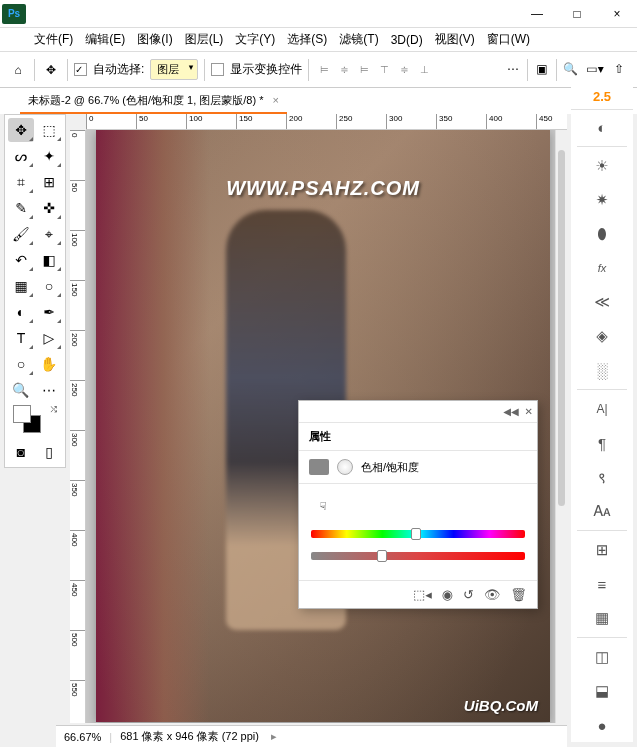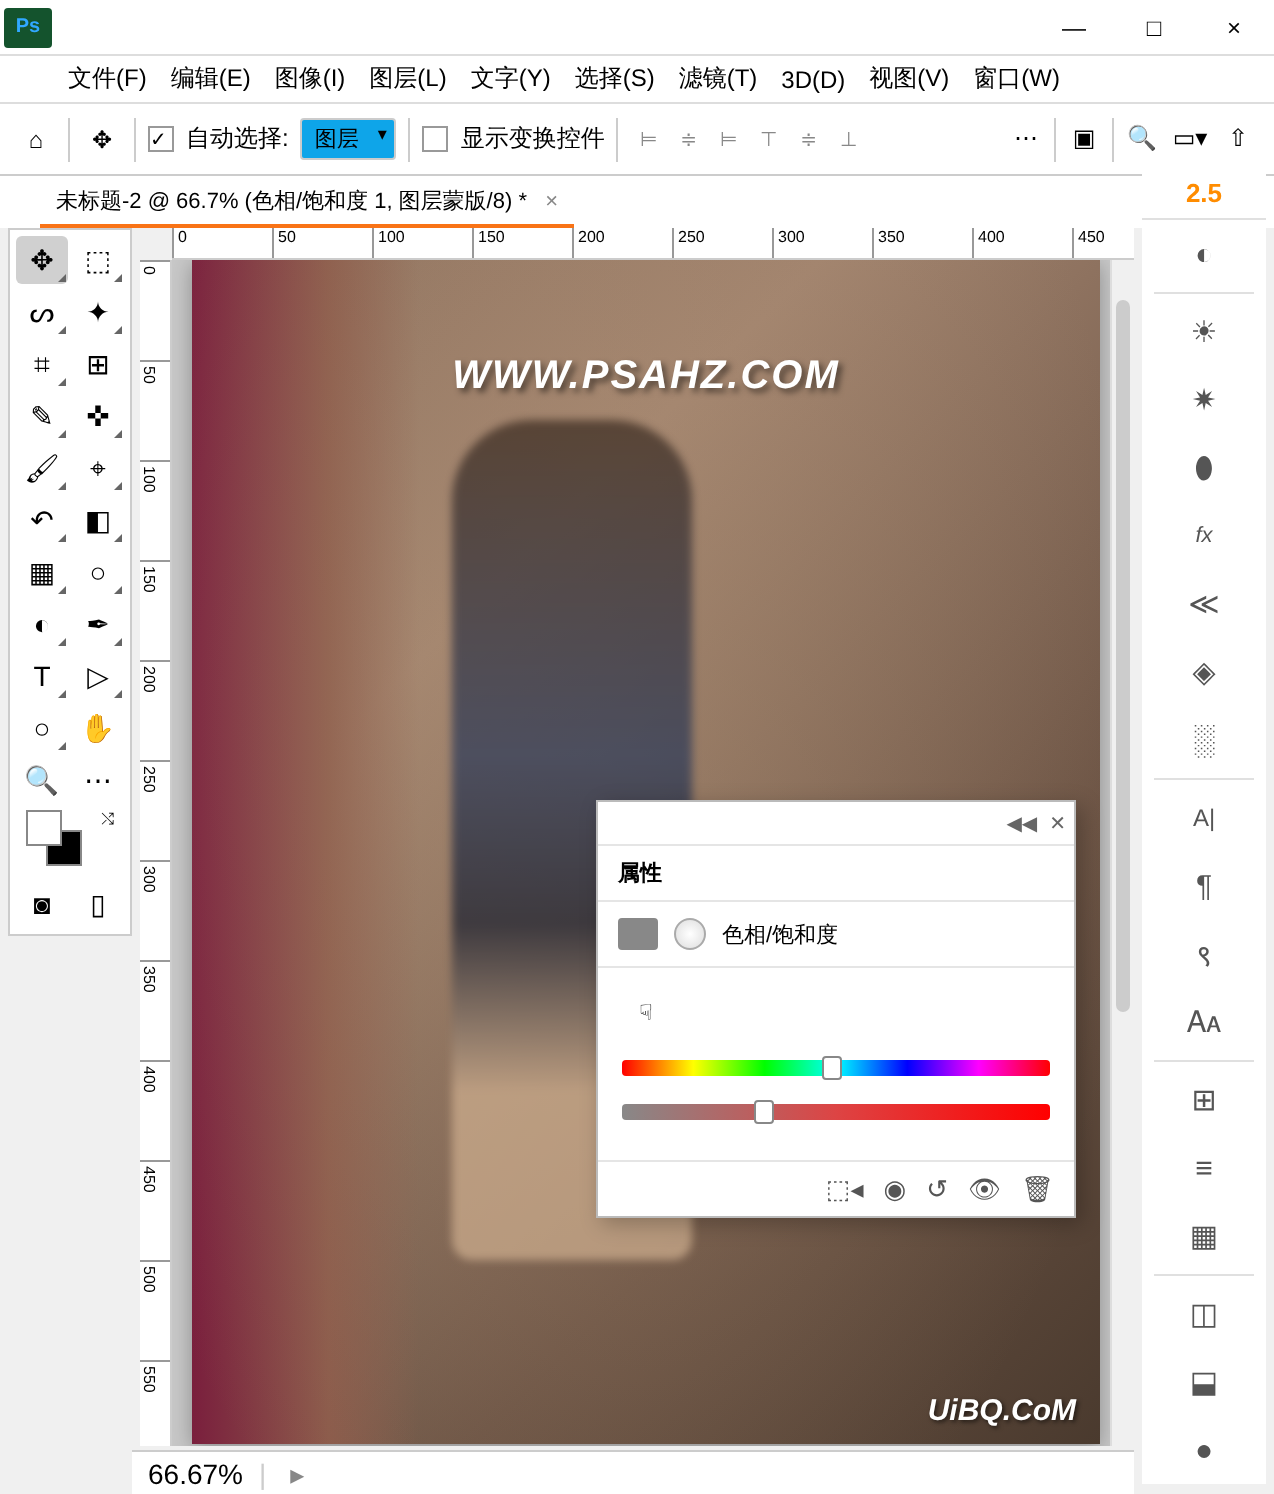--- a/index.html
+++ b/index.html
@@ -11,21 +11,21 @@
   .win-btn { width: 40px; height: 28px; display: flex; align-items: center; justify-content: center; font-size: 12px; cursor: pointer; }
   
   .menubar { height: 24px; background: #fff; display: flex; align-items: center; padding-left: 28px; font-size: 12px; border-bottom: 1px solid #ddd; }
   .menu-item { padding: 0 6px; cursor: pointer; }
   
   .optionsbar { height: 36px; background: #fff; display: flex; align-items: center; padding: 0 8px; gap: 6px; font-size: 12px; border-bottom: 1px solid #ccc; }
   .opt-ico { width: 20px; height: 20px; display: flex; align-items: center; justify-content: center; cursor: pointer; border-radius: 3px; }
   .opt-sep { width: 1px; height: 22px; background: #ccc; }
   .checkbox { width: 13px; height: 13px; border: 1px solid #999; background: #fff; }
   .checkbox.checked::after { content: "✓"; font-size: 10px; position: relative; top: -2px; }
-  .dd { border: 1px solid #ccc; padding: 2px 18px 2px 6px; font-size: 11px; position: relative; background: #0ea5e9; border-radius: 2px; text-align: right; }
+  .dd { border: 1px solid #ccc; padding: 2px 18px 2px 6px; font-size: 11px; position: relative; background: #fef9c3; border-radius: 2px; text-align: right; }
   .dd::after { content: "▾"; position: absolute; right: 4px; font-size: 9px; }
   .align-group { display: flex; gap: 2px; }
   .align-btn { width: 18px; height: 18px; display: flex; align-items: center; justify-content: center; font-size: 10px; color: #888; }
   
   .tabbar { height: 26px; background: #fff; display: flex; align-items: center; padding-left: 20px; font-size: 11px; }
   .doc-tab { padding: 4px 8px; border-bottom: 2px solid #f97316; }
   .tab-close { margin-left: 6px; color: #888; cursor: pointer; }
   
   .ruler-h { position: absolute; top: 114px; left: 86px; right: 70px; height: 16px; background: #fff; border-bottom: 1px solid #ccc; display: flex; font-size: 8px; overflow: hidden; }
   .ruler-h div { flex: none; width: 50px; border-left: 1px solid #999; padding-left: 2px; }
@@ -47,21 +47,21 @@
   .swatch-area { padding: 4px; position: relative; height: 36px; }
   .swatch-fg { position: absolute; width: 18px; height: 18px; background: #fff; border: 1px solid #888; left: 6px; top: 2px; z-index: 2; }
   .swatch-bg { position: absolute; width: 18px; height: 18px; background: #000; border: 1px solid #888; left: 16px; top: 12px; }
   .swatch-mini { position: absolute; right: 6px; top: 2px; font-size: 8px; }
   
   .rightbar { position: absolute; top: 84px; right: 4px; width: 62px; background: #fff; }
   .rightbar-top { height: 26px; display: flex; align-items: center; justify-content: center; color: #ff8c00; font-weight: bold; font-size: 13px; border-bottom: 1px solid #e0e0e0; }
   .panel-ico { width: 100%; height: 34px; display: flex; align-items: center; justify-content: center; font-size: 15px; color: #555; cursor: pointer; }
   .panel-sep { height: 1px; background: #e0e0e0; margin: 2px 6px; }
   
-  .statusbar { position: absolute; bottom: 0; left: 66px; right: 70px; height: 22px; background: #fff; border-top: 1px solid #ccc; display: flex; align-items: center; font-size: 14px; padding: 0 8px; gap: 8px; }
+  .statusbar { position: absolute; bottom: 0; left: 56px; right: 70px; height: 22px; background: #fff; border-top: 1px solid #ccc; display: flex; align-items: center; font-size: 11px; padding: 0 8px; gap: 8px; }
   .statusbar .sep { color: #ccc; }
   
   .vscroll { position: absolute; top: 130px; right: 70px; width: 12px; bottom: 24px; background: #f0f0f0; border-left: 1px solid #ddd; }
   .vscroll-thumb { background: #ccc; margin: 20px 2px; height: 60%; border-radius: 4px; }
   
   
   .prop-panel { position: absolute; top: 400px; left: 298px; width: 240px; background: #fff; border: 1px solid #bbb; box-shadow: 3px 3px 10px rgba(0,0,0,0.25); z-index: 100; font-size: 11px; }
   .prop-head { height: 22px; display: flex; align-items: center; justify-content: flex-end; padding: 0 4px; gap: 6px; border-bottom: 1px solid #e5e5e5; }
   .prop-head span { cursor: pointer; color: #666; font-size: 10px; }
   .prop-tab { padding: 6px 10px; border-bottom: 1px solid #e5e5e5; font-weight: bold; }
@@ -306,14 +306,15 @@
     <span>◉</span>
     <span>↺</span>
     <span>👁</span>
     <span>🗑</span>
   </div>
 </div>
 
 <div class="statusbar">
   <span>66.67%</span>
   <span class="sep">|</span>
+  <span>681 像素 x 946 像素 (72 ppi)</span>
   <span style="margin-left:4px;color:#888">▸</span>
 </div>
 
 </body></html>

